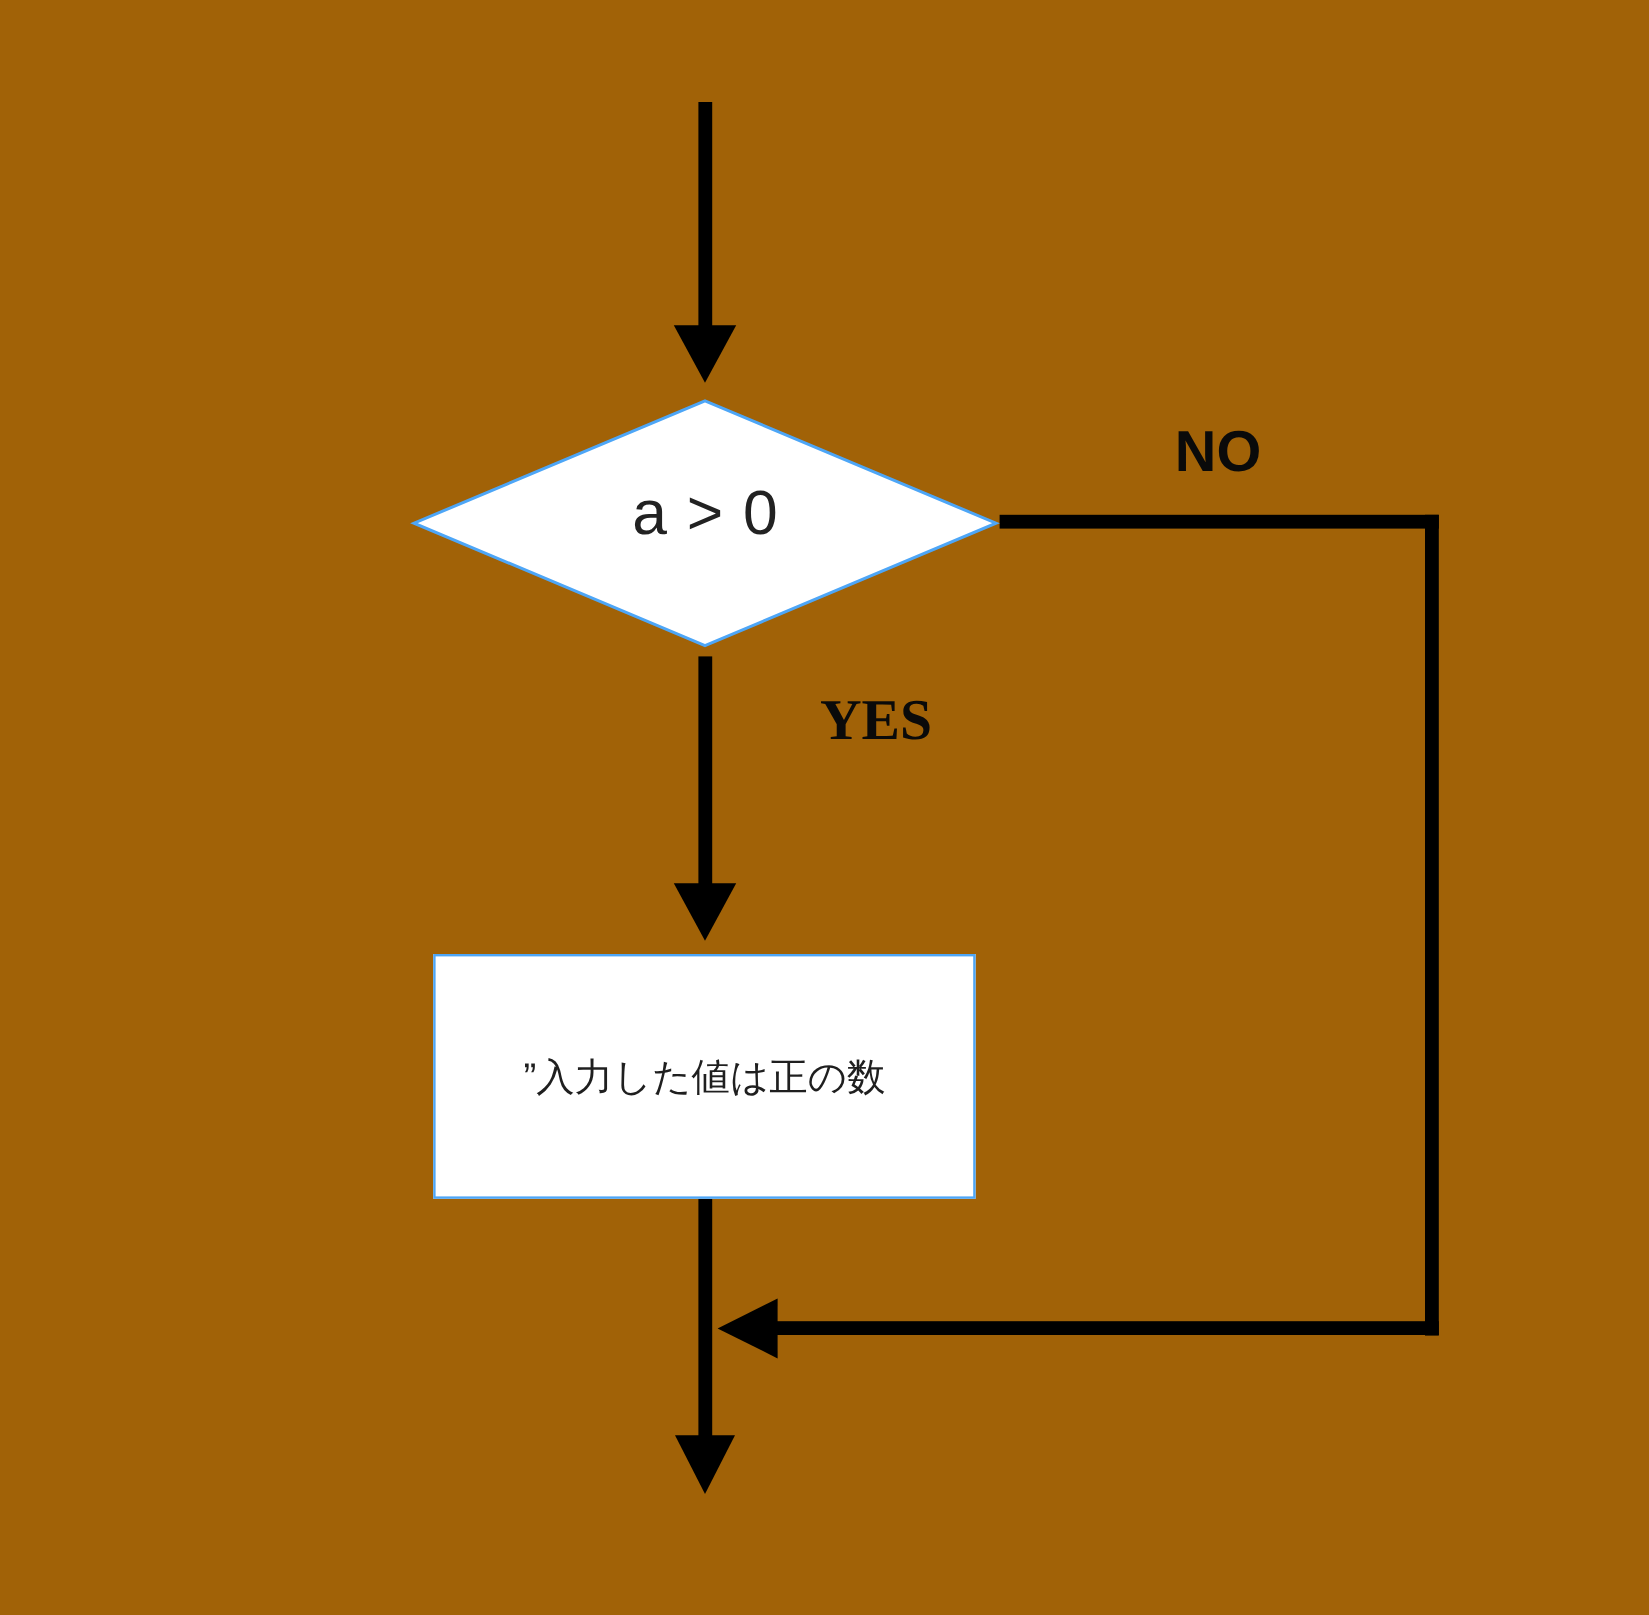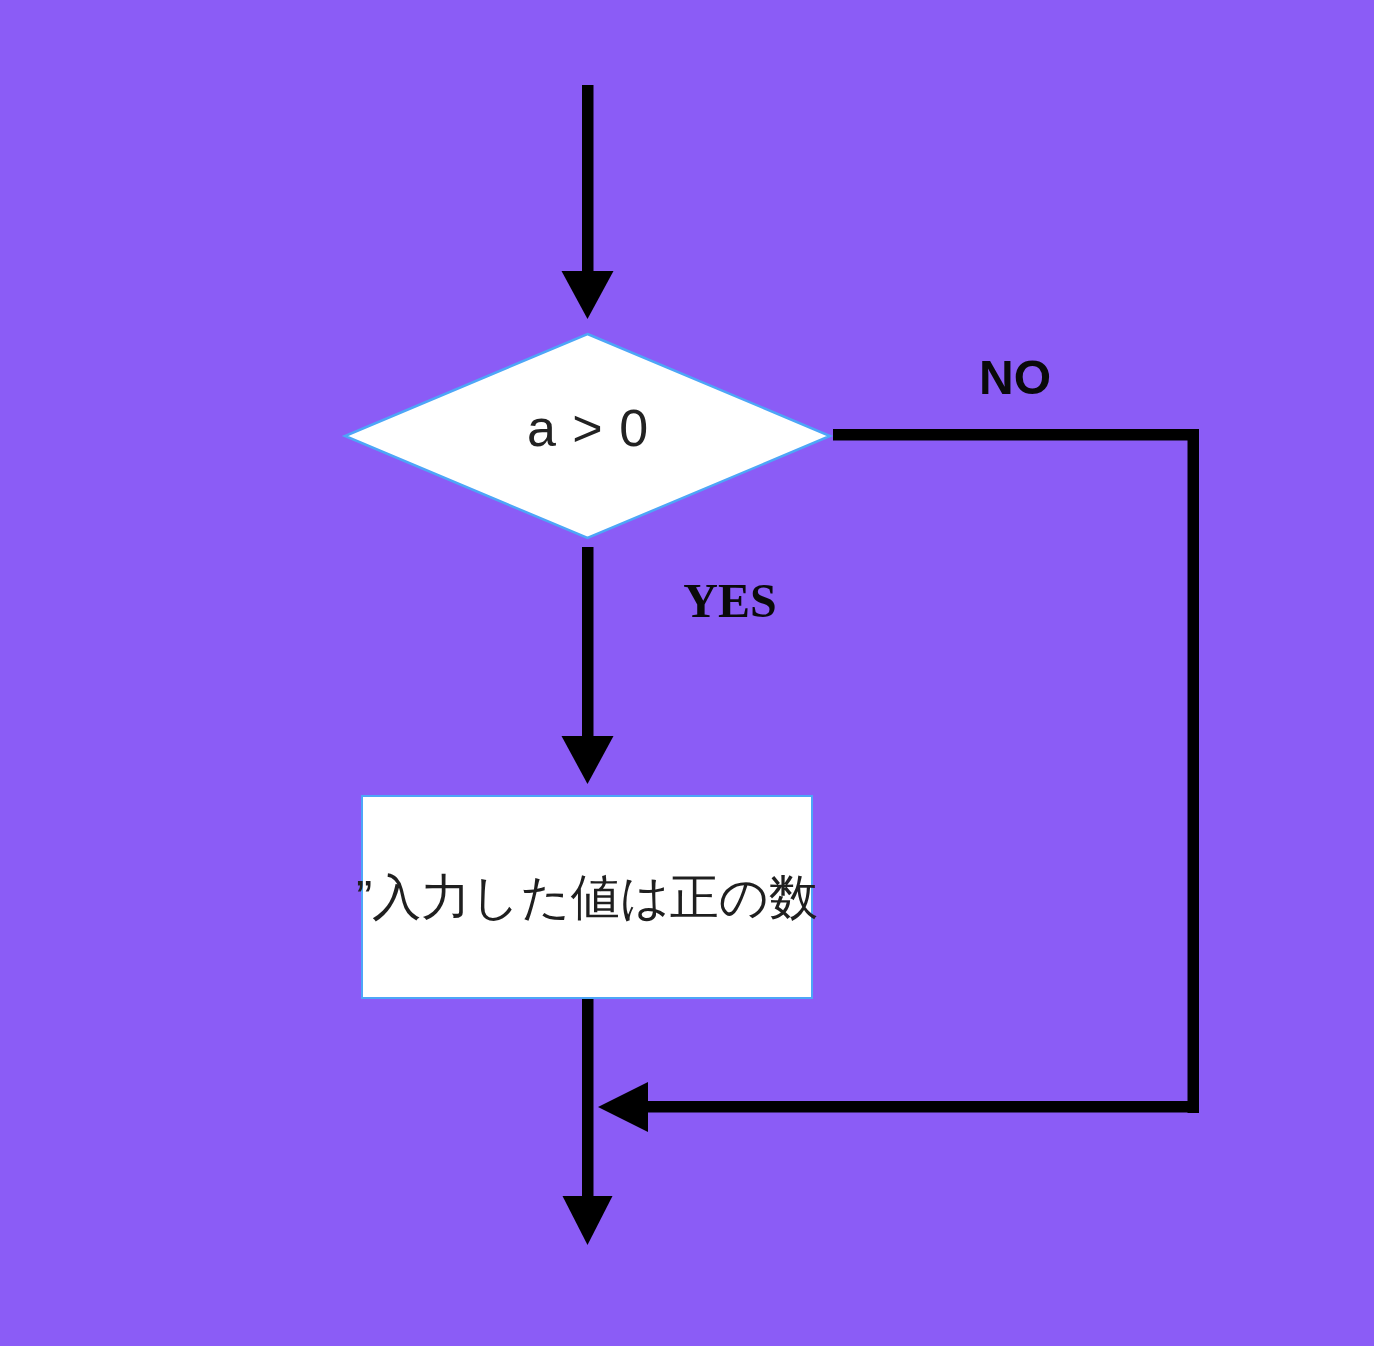--- a/index.html
+++ b/index.html
@@ -7,21 +7,21 @@
     padding: 0;
     background: #ffffff;
   }
   body {
     font-family: "Liberation Sans", "DejaVu Sans", sans-serif;
   }
   .canvas {
     position: relative;
     width: 1374px;
     height: 1346px;
-    background: #8b5cf6;
+    background: #a16207;
     overflow: hidden;
   }
   .canvas svg {
     position: absolute;
     left: 0;
     top: 0;
   }
   .label {
     position: absolute;
     transform: translate(-50%, -50%);
@@ -51,21 +51,21 @@
     box-sizing: border-box;
     border: 2.5px solid #4da6f7;
     background: #ffffff;
     display: flex;
     flex-direction: column;
     justify-content: center;
     align-items: center;
     text-align: center;
   }
   .process-line {
-    font-size: 49px;
+    font-size: 32px;
     line-height: 63px;
     color: #1f1f1f;
     white-space: nowrap;
   }
 </style>
 </head>
 <body>
 
 <div class="canvas">
 

